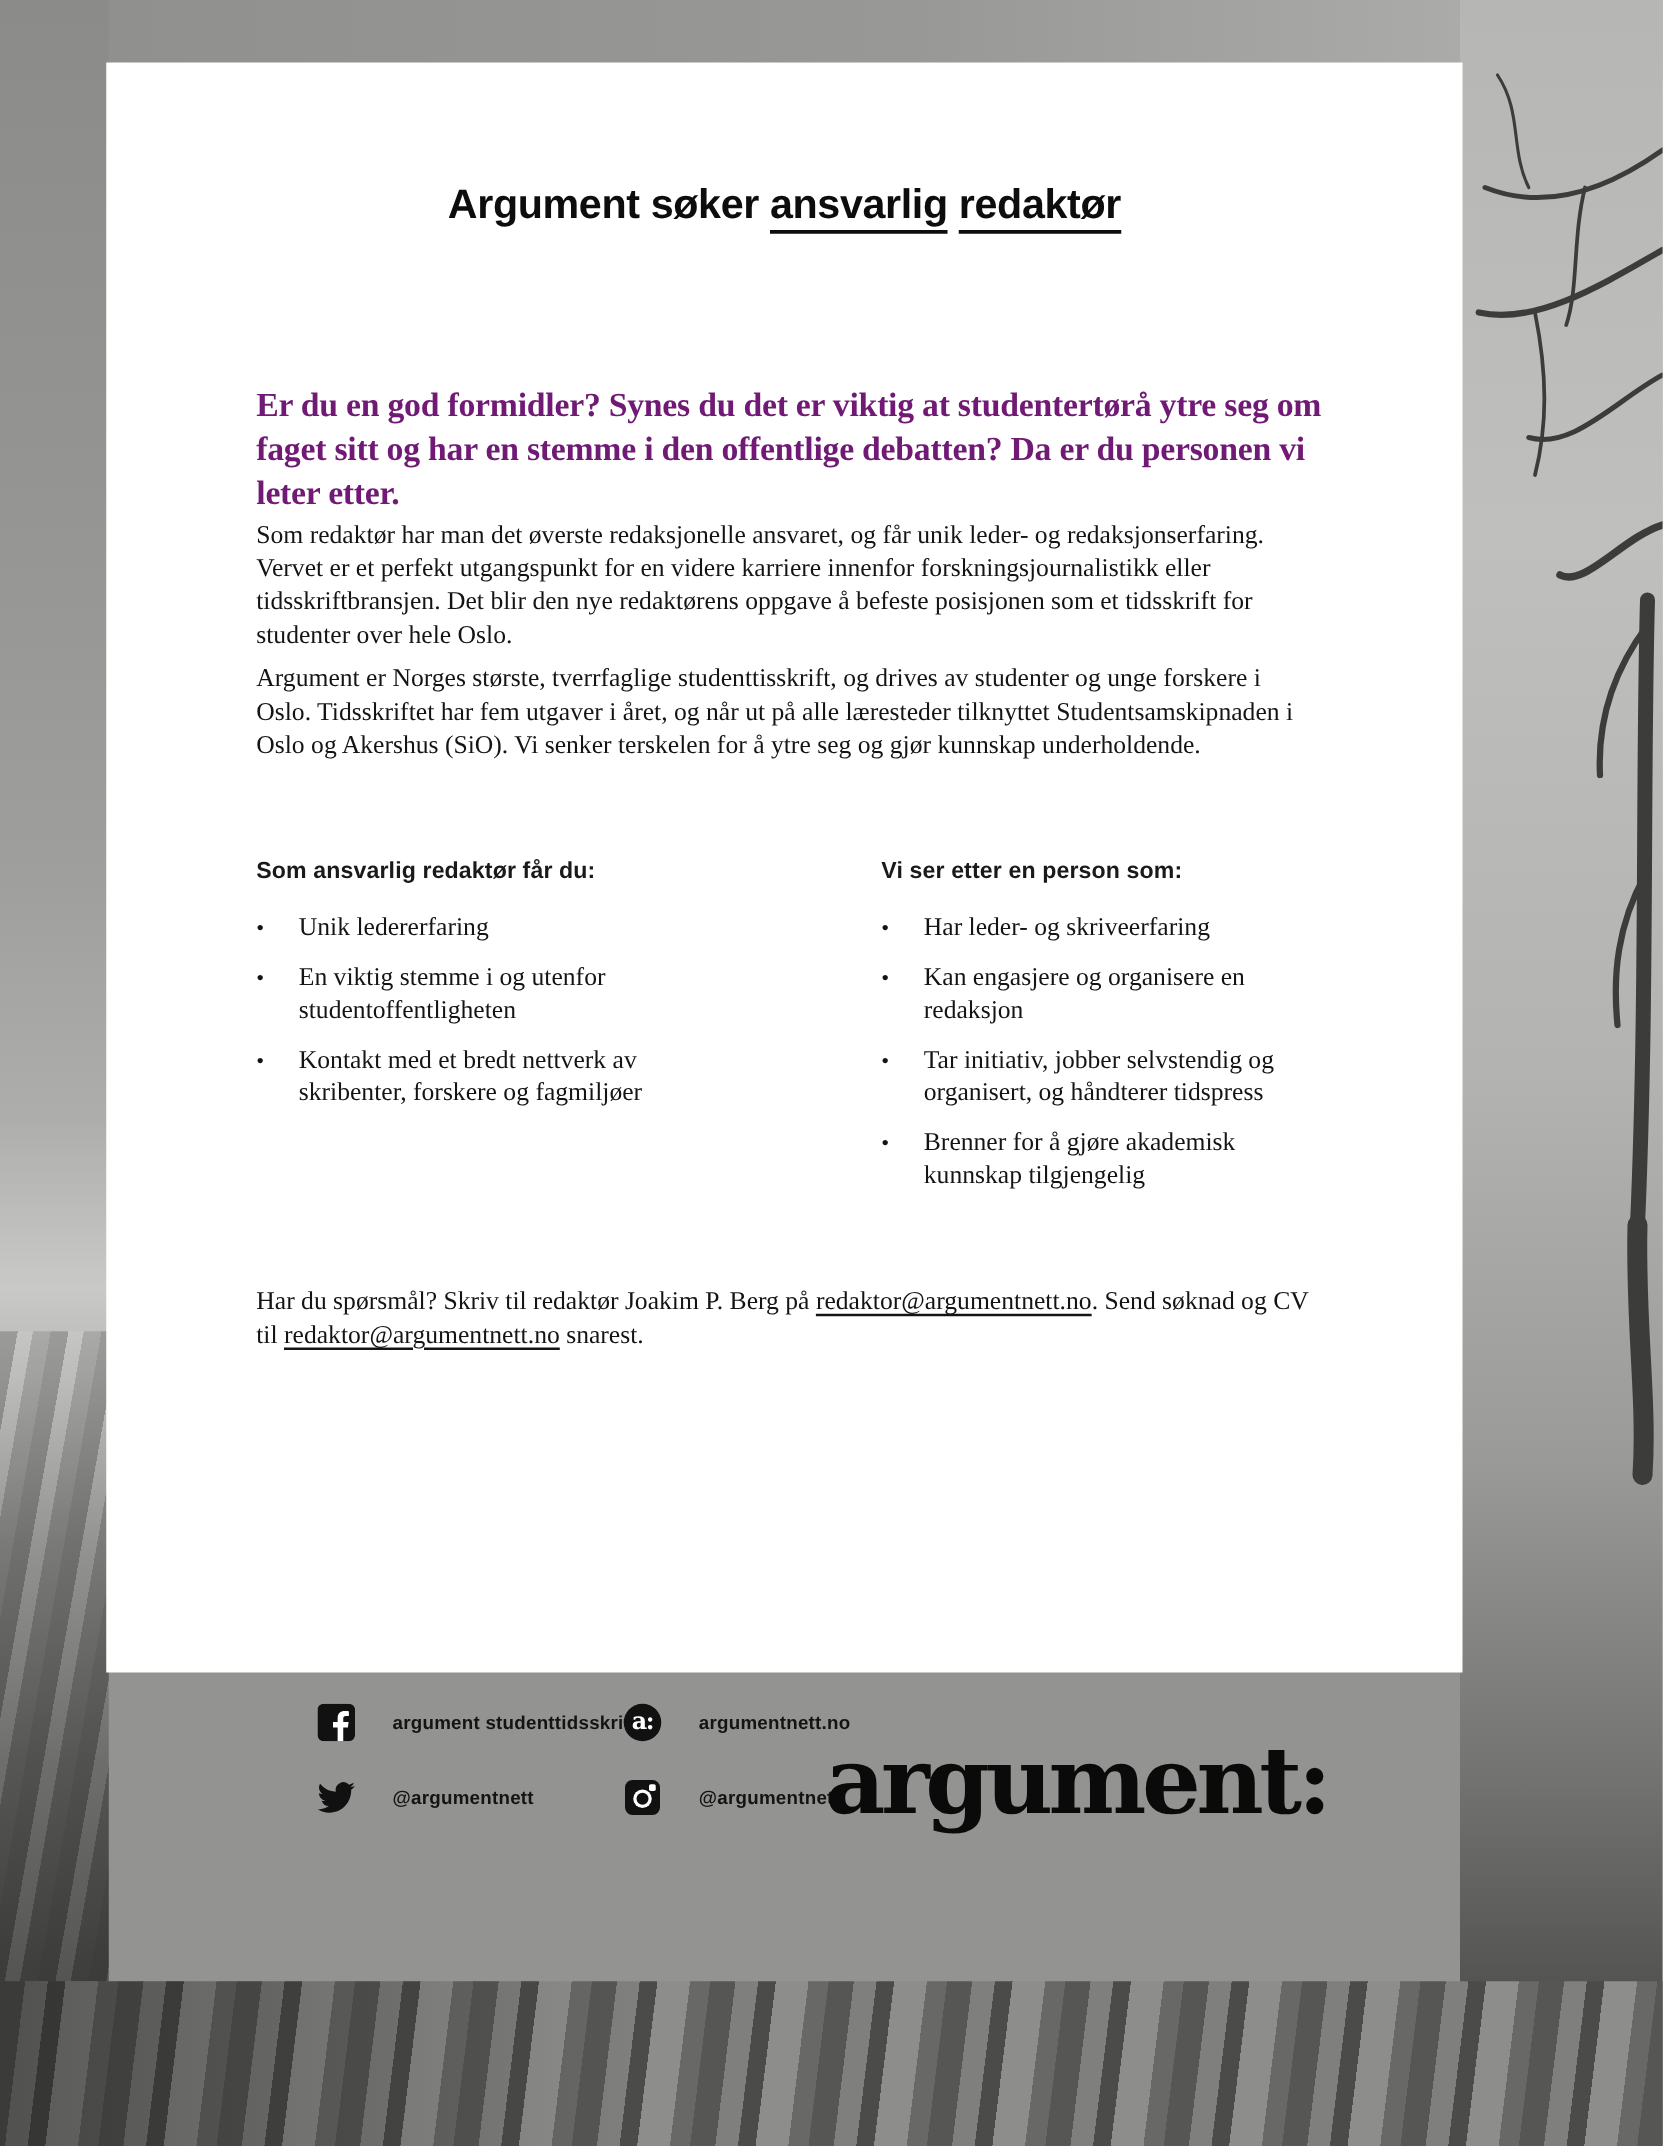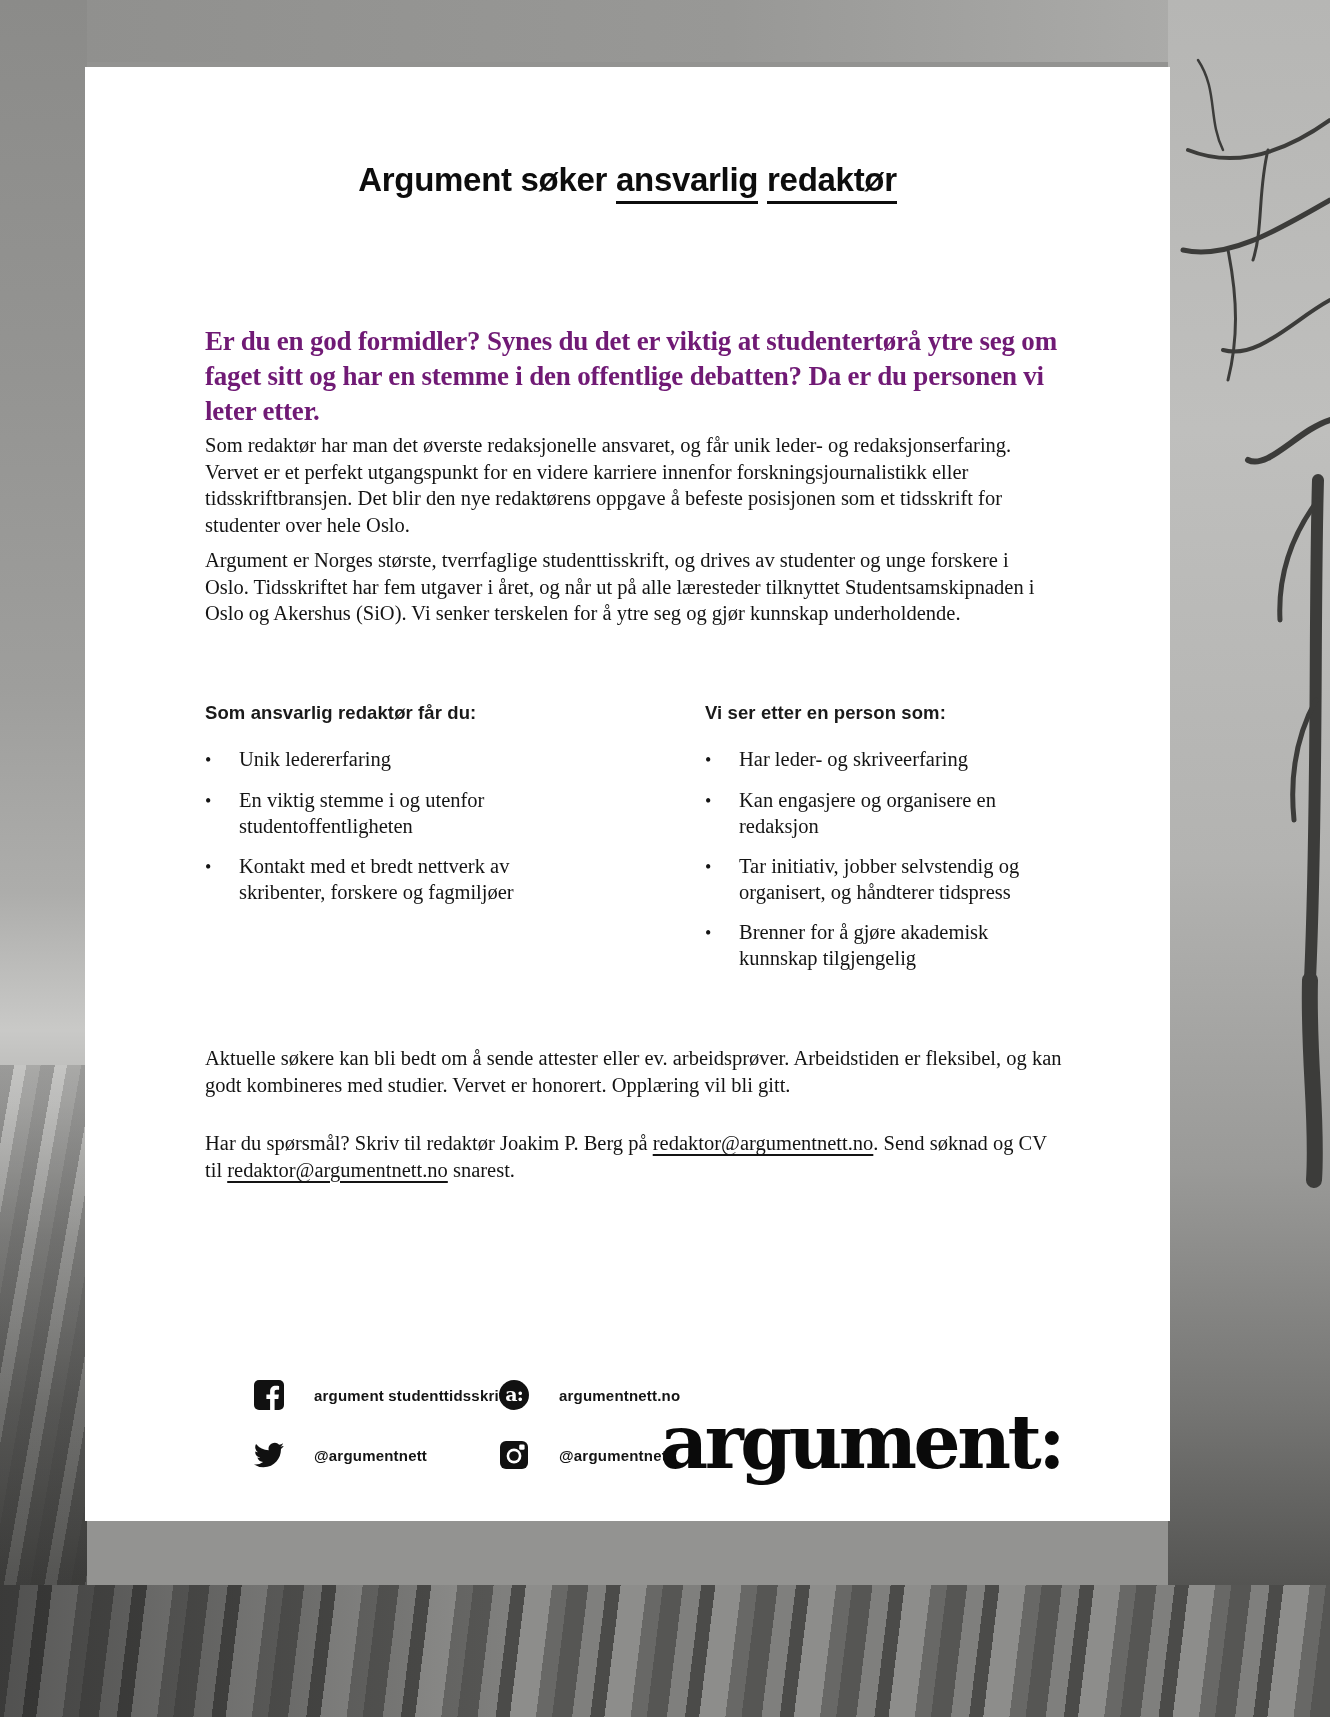--- a/index.html
+++ b/index.html
@@ -32,21 +32,21 @@
   }
   .bg-right svg{position:absolute;right:0;top:0;}
   .bg-bottom{
     position:absolute;left:0;top:1585px;width:100%;height:132px;
     background:
       linear-gradient(90deg,rgba(25,25,25,.45) 0%,rgba(25,25,25,0) 38%),
       repeating-linear-gradient(97deg,#565654 0 20px,#7f7f7d 20px 38px,#4b4b49 38px 52px,#8d8d8b 52px 78px,#686866 78px 94px);
   }
   
   .card{
-    position:absolute;left:85px;top:67px;width:1085px;height:1454px;
+    position:absolute;left:85px;top:50px;width:1085px;height:1288px;
     background:#ffffff;color:#111;
   }
   .headline{
     position:absolute;left:0;top:70px;width:100%;text-align:center;
     font:700 33px/1.25 "Liberation Sans",sans-serif;letter-spacing:-.3px;color:#0d0d0d;
   }
   .headline .u{border-bottom:3px solid #0d0d0d;padding-bottom:3px;}
   .lead{
     position:absolute;left:120px;top:230px;width:858px;
     font:700 27px/35px "Liberation Serif",serif;letter-spacing:-.2px;color:#701a75;
@@ -170,21 +170,20 @@
           </li>
         <li>
             <span class="marker"></span>
             <span>Brenner for å gjøre akademisk kunnskap tilgjengelig</span>
           </li>
       </ul>
     </div>
   </div>
 
   <div class="closing">
-    <p>Aktuelle søkere kan bli bedt om å sende attester eller ev. arbeidsprøver. Arbeidstiden er fleksibel, og kan godt kombineres med studier. Vervet er honorert. Opplæring vil bli gitt.</p>
     <p><span>Har du spørsmål? Skriv til redaktør Joakim P. Berg på </span><a href="#">redaktor@argumentnett.no</a><span>. Send søknad og CV til </span><a href="#">redaktor@argumentnett.no</a><span> snarest.</span></p>
   </div>
 
   <div class="social">
 
     <div class="social-item">
       <svg class="ic" viewBox="0 0 30 30">
         <rect width="30" height="30" rx="5" fill="#111"></rect>
         <path fill="#fff" d="M20.6 30V18.9h3.7l.6-4.3h-4.3v-2.8c0-1.3.4-2.1 2.2-2.1h2.3V5.9c-.4-.1-1.8-.2-3.4-.2-3.3 0-5.6 2-5.6 5.8v3.1h-3.7v4.3h3.7V30h4.5z"></path>
       </svg>

